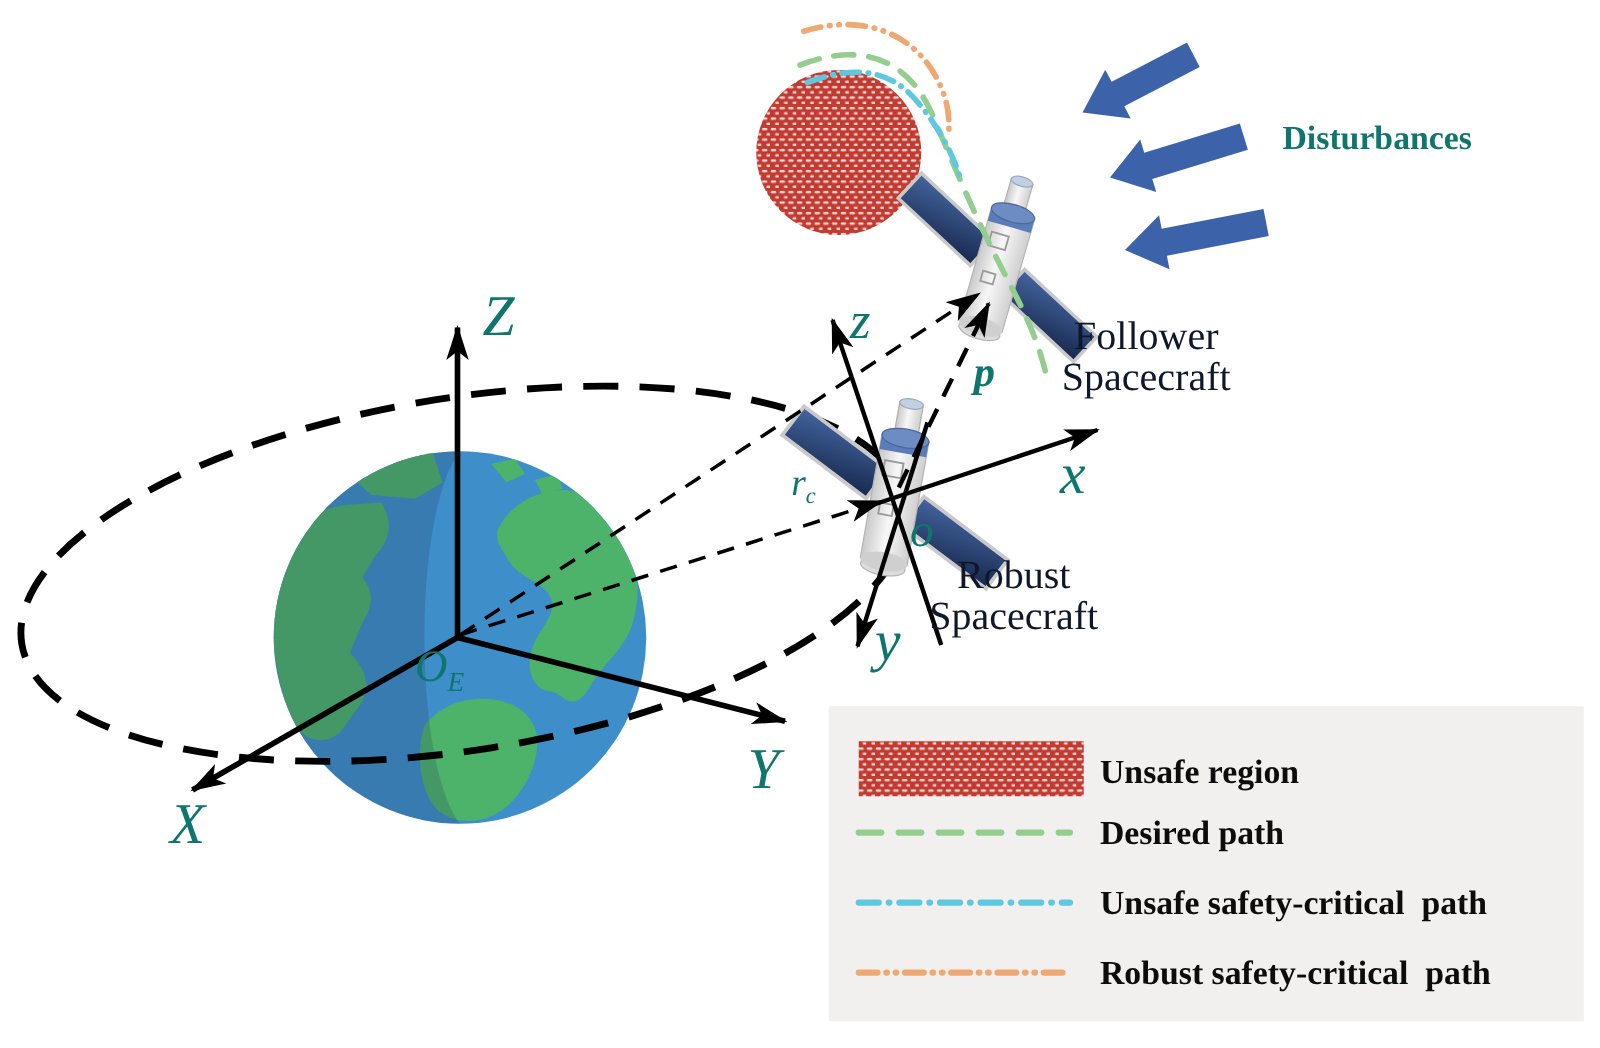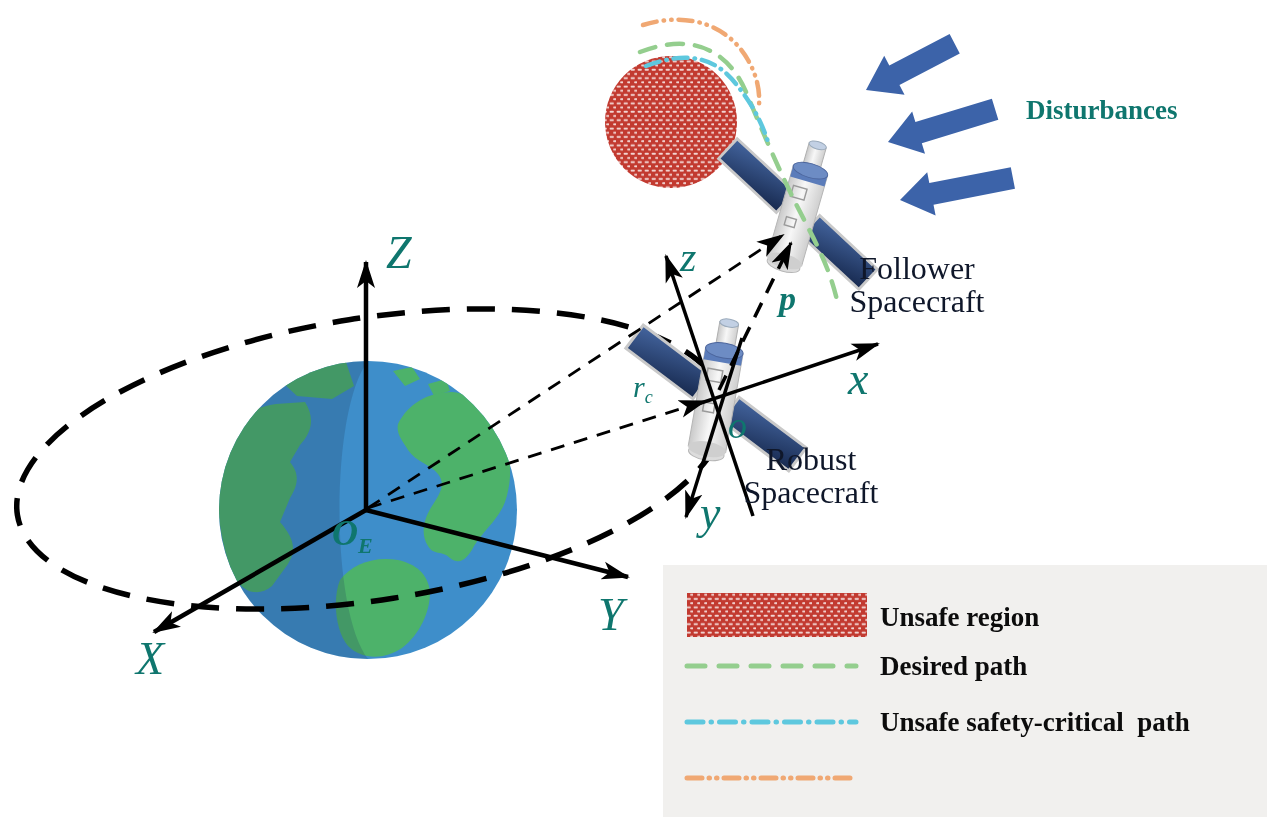--- a/index.html
+++ b/index.html
@@ -131,21 +131,21 @@
       <line x1="687" y1="666" x2="856" y2="666" stroke-width="5" stroke-linecap="round" stroke="#94ce8e" stroke-dasharray="18 14"></line>
       <line x1="687" y1="722" x2="856" y2="722" stroke-width="5" stroke-linecap="round" stroke="#5ec8de" stroke-dasharray="16 8 0.5 8"></line>
       <line x1="687" y1="778" x2="856" y2="778" stroke-width="5" stroke-linecap="round" stroke="#f0a873" stroke-dasharray="15 7 0.5 7 0.5 7"></line>
     </g>
   </svg>
 
   <div class="label math fs46" style="left:386px;top:230px;">Z</div>
   <div class="label math fs46" style="left:136px;top:636px;">X</div>
   <div class="label math fs46" style="left:598px;top:592px;">Y</div>
 
-  <div class="label fs36" style="left:332px;top:515px;font-weight:bold;">
+  <div class="label fs36" style="left:332px;top:515px;">
     <span class="math">O</span><span class="sub sub22">E</span>
   </div>
 
   <div class="label math fs42" style="left:680px;top:236px;">z</div>
   <div class="label math fs46" style="left:848px;top:356px;">x</div>
   <div class="label math fs46" style="left:700px;top:490px;">y</div>
   <div class="label math fs38" style="left:728px;top:406px;">o</div>
 
   <div class="label fs30" style="left:610px;top:372px;margin-left:23px;">
     <span class="math">r</span><span class="sub sub18">c</span>
@@ -159,14 +159,15 @@
     <div>Spacecraft</div>
   </div>
   <div class="sc-name" style="left:726px;top:443px;">
     <div>Robust</div>
     <div>Spacecraft</div>
   </div>
 
   <div class="legend-label" style="top:649px;">Desired path</div>
   <div class="legend-label" style="top:600px;">Unsafe region</div>
   <div class="legend-label" style="top:705px;">Unsafe safety-critical  path</div>
+  <div class="legend-label" style="top:761px;">Robust safety-critical  path</div>
 
 </div>
 
 </body></html>

